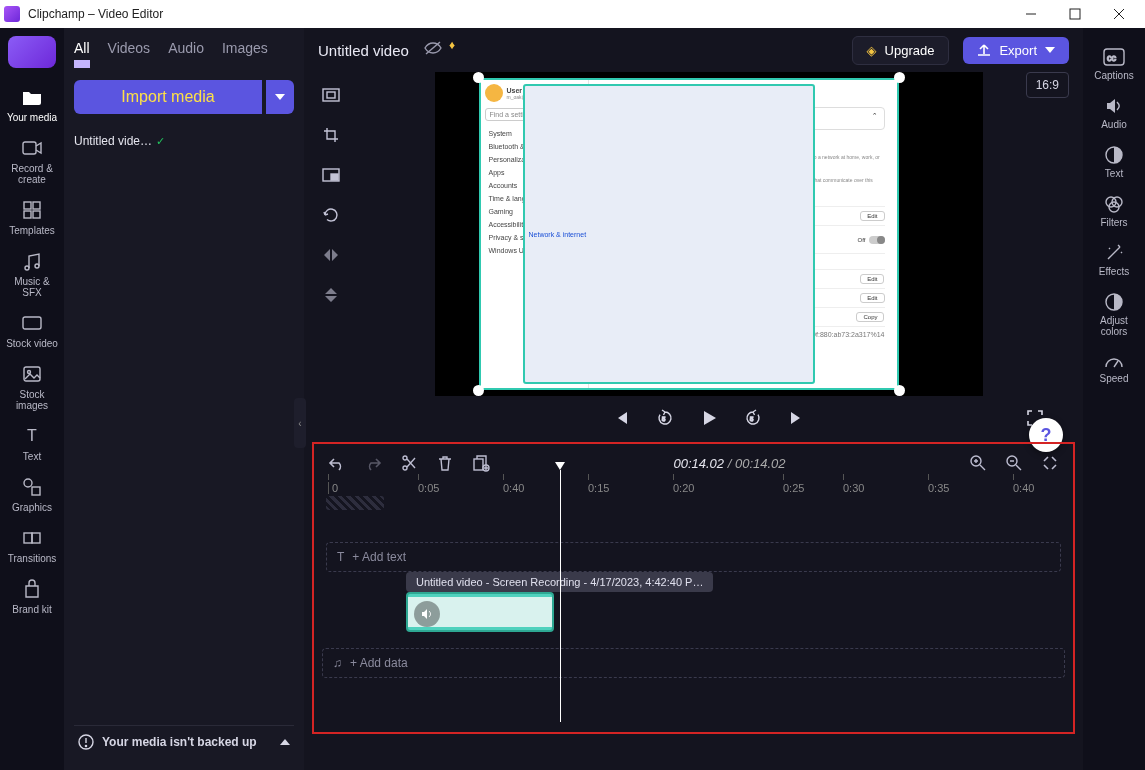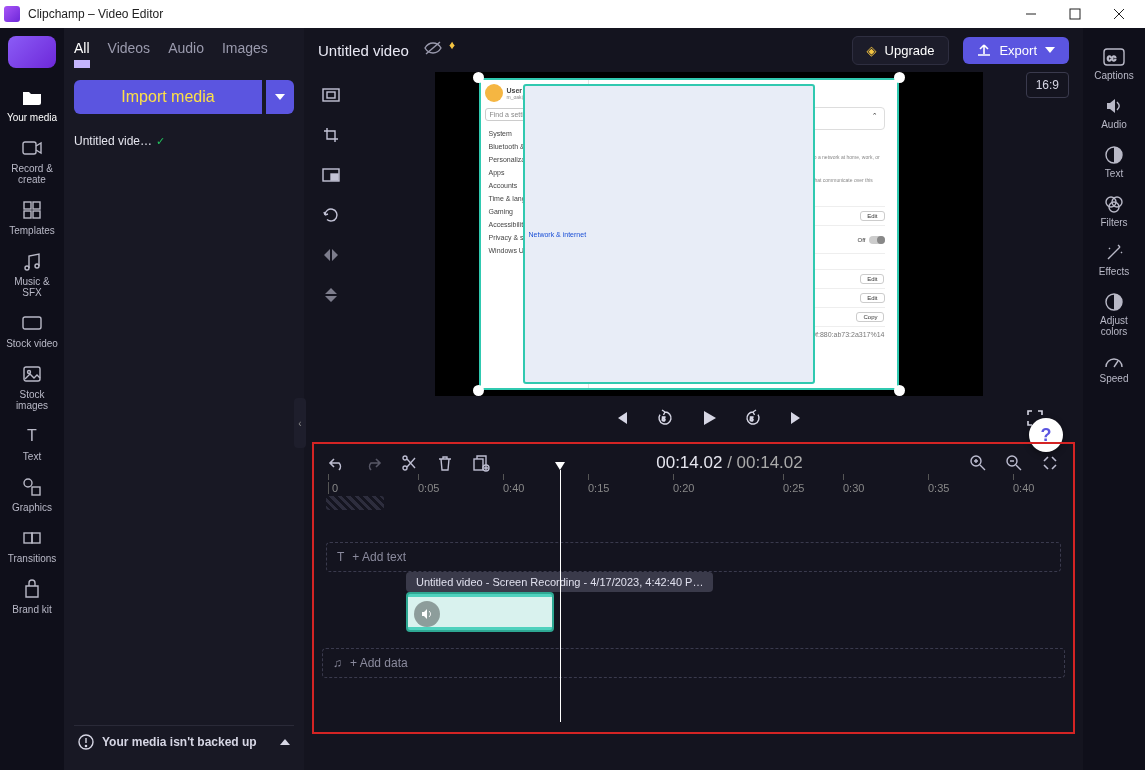--- a/index.html
+++ b/index.html
@@ -83,21 +83,21 @@
   .transport { display: flex; align-items: center; justify-content: center; gap: 20px; padding: 10px 0; color: #d6d6e4; position:relative; width:100%; }
   .transport button { background:none; border:none; color:#d6d6e4; cursor:pointer; width:24px; height:24px; display:flex; align-items:center; justify-content:center; }
   .fs { position:absolute; right:24px; }
 
   .help { position:absolute; right:20px; top:390px; width:34px; height:34px; border-radius:50%; background:#fff; color:#5b55e0; font-weight:700; font-size:18px; display:flex; align-items:center; justify-content:center; box-shadow: 0 2px 6px rgba(0,0,0,.4); }
 
   
   .timeline-wrap { border: 2px solid #d42424; margin: 2px 8px 8px 8px; padding: 4px 4px 12px 4px; position:relative; height: 292px; }
   .tl-toolbar { display:flex; align-items:center; gap:14px; padding:4px 8px; color:#bdbdd1; }
   .tl-toolbar button{ background:none;border:none;color:#bdbdd1;cursor:pointer; width:22px;height:22px;display:flex;align-items:center;justify-content:center;}
-  .tl-toolbar .time { flex:1; text-align:center; font-size:17px; color:#aaa; }
+  .tl-toolbar .time { flex:1; text-align:center; font-size:13px; color:#aaa;font-style:italic; }
   .tl-toolbar .time .cur{color:#e6e6ef;}
   .ruler { display:flex; position:relative; height:30px; margin-top:4px; }
   .ruler .tick { position:absolute; font-size:11px; color:#888; }
   .ruler .tick::before{content:'';position:absolute;bottom:100%;left:0;width:1px;height:6px;background:#555;margin-bottom:2px;}
   .hatch { position:absolute; top:14px; left:8px; width:58px; height:14px; background:repeating-linear-gradient(45deg,#2d2d3d,#2d2d3d 3px,transparent 3px,transparent 6px); border-radius:3px;}
   .playhead { position:absolute; top:26px; bottom:10px; left:246px; width:1px; background:#fff; }
   .playhead::before{content:'';position:absolute;top:-8px;left:-5px;border:5px solid transparent;border-top:8px solid #fff;}
 
   .track { border:1px dashed #3a3a4d; border-radius:4px; margin:6px 8px; height:30px; display:flex; align-items:center; padding:0 10px; color:#8a8a9d; font-size:12px; gap:8px;}
   .clip-label { background:#3a3a4a; color:#e0e0ee; font-size:11px; padding:4px 10px; border-radius:4px; position:absolute; left:92px; top:128px; }

